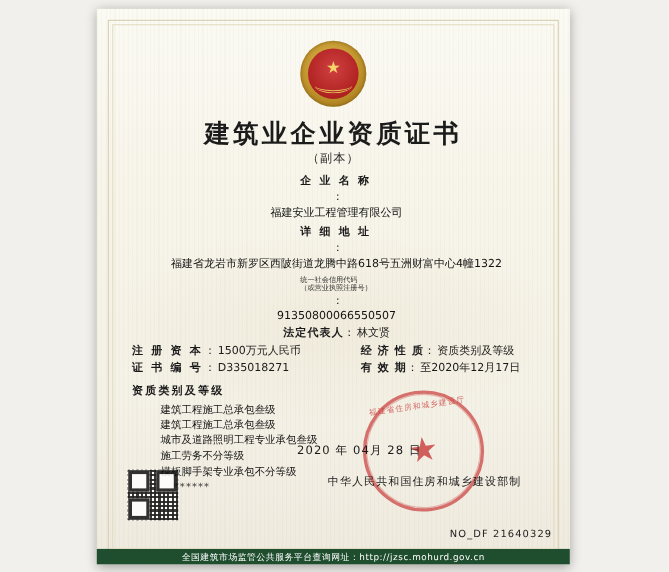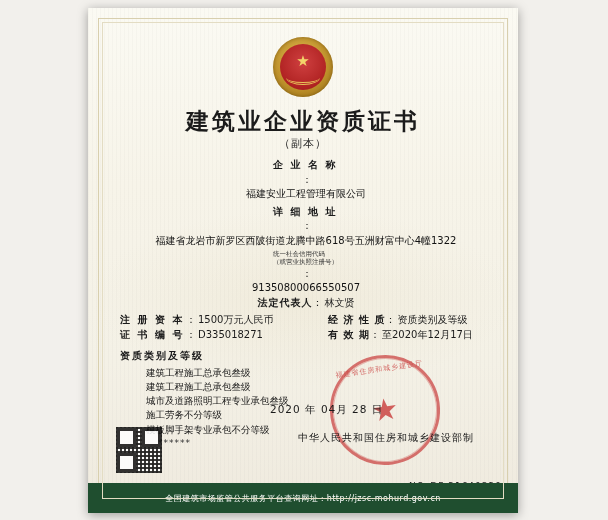--- a/index.html
+++ b/index.html
@@ -231,21 +231,21 @@
     width: 13px; height: 13px;
     border: 3px solid #111;
     background: #fff;
   }
   .qr .mk.tl { left: 1px; top: 1px; }
   .qr .mk.tr { right: 1px; top: 1px; }
   .qr .mk.bl { left: 1px; bottom: 1px; }
   .footer-bar {
     position: absolute;
     left: 0; right: 0; bottom: 0;
-    height: 30px;
+    height: 14px;
     background: #1f4e2f;
     color: #ffffff;
     font-size: 8px;
     display: flex;
     align-items: center;
     justify-content: center;
     letter-spacing: 0.5px;
   }
   .cert-no {
     position: absolute;

